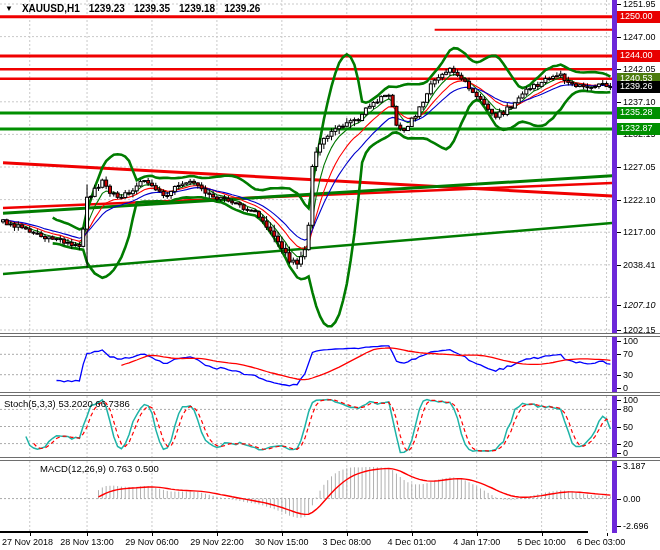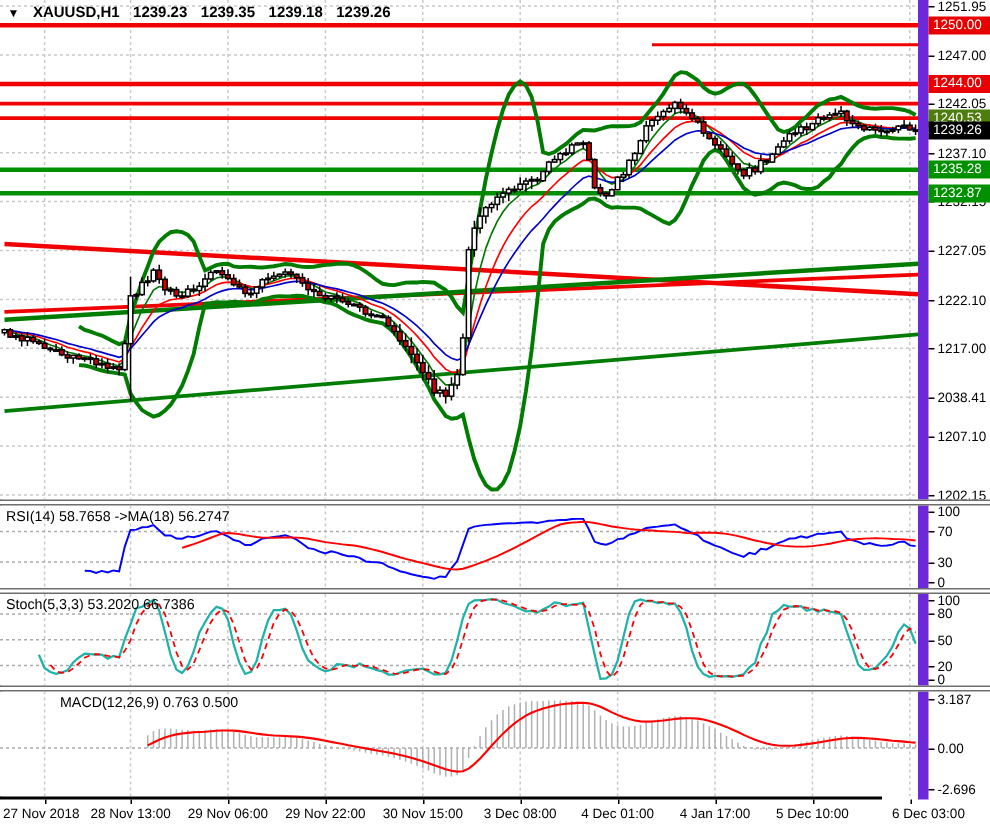--- a/index.html
+++ b/index.html
@@ -8,21 +8,21 @@
   .left-border{position:absolute;left:0;top:0;width:1px;height:533px;background:#000;}
   .panel{position:absolute;left:0;width:612px;overflow:hidden;background:#fff;}
   .panel svg{display:block;}
   .ohlc-bar{position:absolute;left:5px;top:2px;height:13px;display:flex;gap:9px;
     font-size:10px;font-weight:700;color:#000;z-index:6;align-items:center;white-space:nowrap;}
   .ohlc-bar .tri{font-size:8px;font-weight:400;}
   .ind-label{position:absolute;left:4px;font-size:9.5px;color:#000;z-index:6;white-space:nowrap;}
   .divider{position:absolute;left:0;width:660px;height:4px;background:#fff;
     border-top:1px solid #6e6e6e;border-bottom:1px solid #6e6e6e;box-sizing:border-box;z-index:7;}
   .axis-col{position:absolute;left:612px;top:0;width:40px;height:533px;background:#fff;
-    border-left:7px solid #6d28d9;box-sizing:border-box;z-index:5;padding-left:36px;}
+    border-left:5px solid #6d28d9;box-sizing:border-box;z-index:5;padding-left:36px;}
   .ptick{position:absolute;left:6px;font-size:9px;color:#000;transform:translateY(-50%);
     white-space:nowrap;line-height:10px;}
   .ptick::before{content:"";position:absolute;left:-6px;top:50%;width:4px;height:1px;background:#000;}
   .pbox{position:absolute;left:0px;transform:translateY(-50%);font-size:9px;color:#fff;
     line-height:11px;padding:0 3px 1px 3px;min-width:40px;text-align:left;white-space:nowrap;z-index:6;}
   .time-axis{position:absolute;left:0;top:531px;width:588px;height:19px;background:#fff;
     border-top:2px solid #000;box-sizing:border-box;z-index:6;}
   .tlabel{position:absolute;top:4px;font-size:9px;color:#000;transform:translateX(-50%);white-space:nowrap;}
   .tlabel.first{transform:none;}
   .ttick{position:absolute;top:0;width:1px;height:3px;background:#000;}
@@ -399,21 +399,20 @@
         <rect x="601.24" y="83.48099586696816" width="3" height="1" fill="#ffffff" stroke="#000000" stroke-width="1"></rect>
         <line x1="606.56" y1="81.44325087315515" x2="606.56" y2="87.14495678780168" stroke="#000000" stroke-width="1"></line>
         <rect x="605.06" y="83.48099586696816" width="3" height="3.0877028626414926" fill="#d40000" stroke="#000000" stroke-width="1"></rect>
         <line x1="610.38" y1="82.97225102768716" x2="610.38" y2="90.01707437097804" stroke="#000000" stroke-width="1"></line>
         <rect x="608.88" y="86.56869872960965" width="3" height="1" fill="#d40000" stroke="#000000" stroke-width="1"></rect>
       </svg>
     </div>
   <div class="divider" style="top:333px;"></div>
 
   <div class="panel" id="rsi-panel" style="top:337px;height:55px;">
-    <div class="ind-label" style="top:2px;">RSI(14) 58.7658 -&gt;MA(18) 56.2747</div>
   <svg width="612" height="55" style="position:absolute;left:0;top:0;">
         <line x1="29.74" y1="0" x2="29.74" y2="55" stroke="#c9c9c9" stroke-width="1" stroke-dasharray="2,2"></line>
         <line x1="87.03999999999999" y1="0" x2="87.03999999999999" y2="55" stroke="#c9c9c9" stroke-width="1" stroke-dasharray="2,2"></line>
         <line x1="151.98" y1="0" x2="151.98" y2="55" stroke="#c9c9c9" stroke-width="1" stroke-dasharray="2,2"></line>
         <line x1="216.92" y1="0" x2="216.92" y2="55" stroke="#c9c9c9" stroke-width="1" stroke-dasharray="2,2"></line>
         <line x1="281.86" y1="0" x2="281.86" y2="55" stroke="#c9c9c9" stroke-width="1" stroke-dasharray="2,2"></line>
         <line x1="346.8" y1="0" x2="346.8" y2="55" stroke="#c9c9c9" stroke-width="1" stroke-dasharray="2,2"></line>
         <line x1="411.74" y1="0" x2="411.74" y2="55" stroke="#c9c9c9" stroke-width="1" stroke-dasharray="2,2"></line>
         <line x1="476.68" y1="0" x2="476.68" y2="55" stroke="#c9c9c9" stroke-width="1" stroke-dasharray="2,2"></line>
         <line x1="541.62" y1="0" x2="541.62" y2="55" stroke="#c9c9c9" stroke-width="1" stroke-dasharray="2,2"></line>
@@ -604,21 +603,21 @@
   <div class="axis-col" id="price-axis">
       <div class="ptick" style="top: 4px;">1251.95</div>
       <div class="ptick" style="top: 36.6px;">1247.00</div>
       <div class="ptick" style="top: 69.2px;">1242.05</div>
       <div class="ptick" style="top: 101.8px;">1237.10</div>
       <div class="ptick" style="top: 134.4px;">1232.15</div>
       <div class="ptick" style="top: 167px;">1227.05</div>
       <div class="ptick" style="top: 199.6px;">1222.10</div>
       <div class="ptick" style="top: 232.2px;">1217.00</div>
       <div class="ptick" style="top: 264.8px;">2038.41</div>
-      <div class="ptick" style="top: 291px;">1207.10</div>
+      <div class="ptick" style="top: 305px; font-style: italic;">1207.10</div>
       <div class="ptick" style="top: 330px;">1202.15</div>
       <div class="ptick" style="top: 341px;">100</div>
       <div class="ptick" style="top: 354.3px;">70</div>
       <div class="ptick" style="top: 374.7px;">30</div>
       <div class="ptick" style="top: 388px;">0</div>
       <div class="ptick" style="top: 400px;">100</div>
       <div class="ptick" style="top: 409.4px;">80</div>
       <div class="ptick" style="top: 426.5px;">50</div>
       <div class="ptick" style="top: 443.6px;">20</div>
       <div class="ptick" style="top: 453px;">0</div>
@@ -645,15 +644,15 @@
       <div class="tlabel" style="left: 281.86px;">30 Nov 15:00</div>
       <div class="ttick" style="left: 346.8px;"></div>
       <div class="tlabel" style="left: 346.8px;">3 Dec 08:00</div>
       <div class="ttick" style="left: 411.74px;"></div>
       <div class="tlabel" style="left: 411.74px;">4 Dec 01:00</div>
       <div class="ttick" style="left: 476.68px;"></div>
       <div class="tlabel" style="left: 476.68px;">4 Jan 17:00</div>
       <div class="ttick" style="left: 541.62px;"></div>
       <div class="tlabel" style="left: 541.62px;">5 Dec 10:00</div>
       <div class="ttick" style="left: 606.56px;"></div>
-      <div class="tlabel" style="left: 619px;">6 Dec 03:00</div>
+      <div class="tlabel" style="left: 601px;">6 Dec 03:00</div>
     </div>
 </div>
 
 </body></html>

